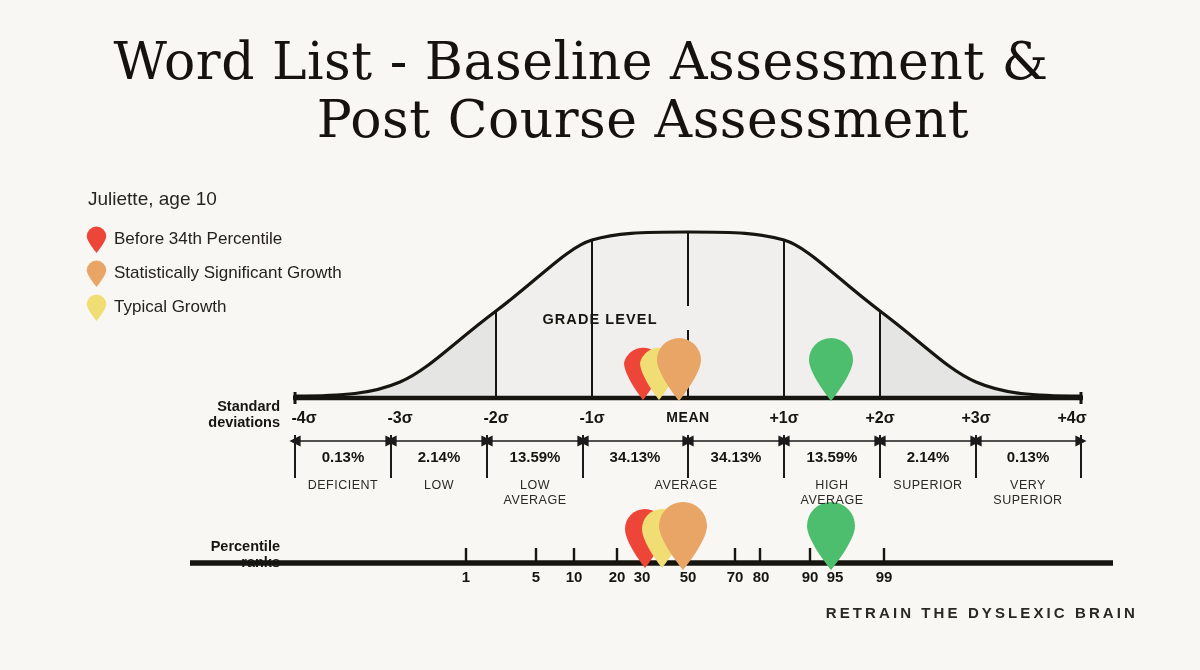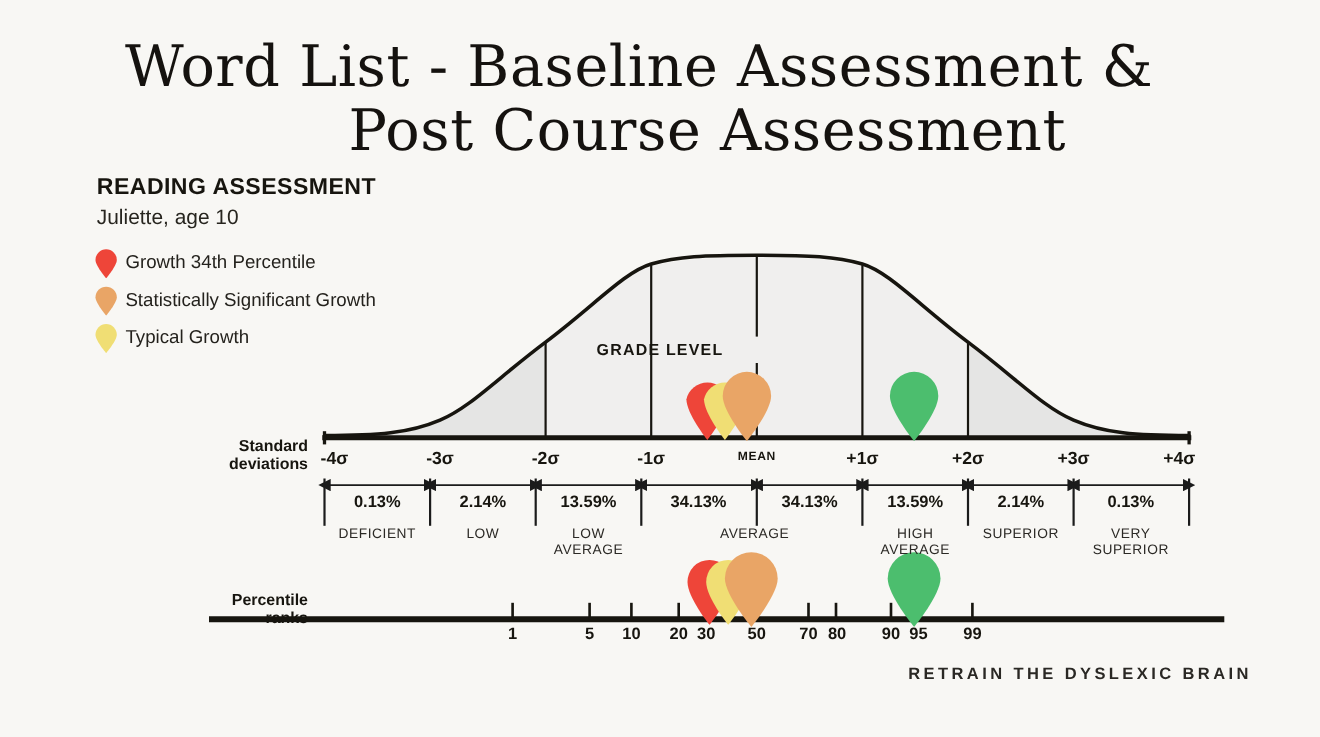--- a/index.html
+++ b/index.html
@@ -73,21 +73,21 @@
     font-size:14.5px;font-weight:bold;letter-spacing:1.1px;color:#17150f;
     pointer-events:none;
   }
 
   .sd-tick-label{
     position:absolute;top:409px;
     font-size:16px;font-weight:bold;color:#17150f;
     text-align:center;transform:translateX(-50%);
     white-space:nowrap;
   }
-  .sd-tick-label.mean{font-size:11px;letter-spacing:.6px;}
+  .sd-tick-label.mean{font-size:14px;letter-spacing:.6px;}
 
   .pct-val{
     position:absolute;top:448px;
     font-size:15px;font-weight:bold;color:#17150f;
     text-align:center;transform:translateX(-50%);
     white-space:nowrap;
   }
   .band-label{
     position:absolute;top:478px;
     font-size:12.5px;font-weight:400;color:#2b2925;letter-spacing:.5px;
@@ -111,31 +111,30 @@
 </head>
 <body>
 
 <div class="stage">
 
   <div class="title-wrap">
     <div class="title-line l1">Word List - Baseline Assessment &amp;</div>
     <div class="title-line l2">Post Course Assessment</div>
   </div>
 
-  <div class="assess-head">READING ASSESSMENT</div>
   <div class="assess-sub">Juliette, age 10</div>
 
   <div class="legend">
     <div class="legend-row">
       <span class="legend-pin">
         <svg class="pin-svg" width="21" height="27" viewBox="0 0 21 27">
           <path d="M10.5 27 C10.5 27 0.8 15.6 0.8 10.3 A9.7 9.7 0 0 1 20.2 10.3 C20.2 15.6 10.5 27 10.5 27 Z" fill="#EE4539"></path>
         </svg>
       </span>
-      <span class="legend-label">Growth 34th Percentile</span>
+      <span class="legend-label">Before 34th Percentile</span>
     </div>
     <div class="legend-row">
       <span class="legend-pin">
         <svg class="pin-svg" width="21" height="27" viewBox="0 0 21 27">
           <path d="M10.5 27 C10.5 27 0.8 15.6 0.8 10.3 A9.7 9.7 0 0 1 20.2 10.3 C20.2 15.6 10.5 27 10.5 27 Z" fill="#E9A566"></path>
         </svg>
       </span>
       <span class="legend-label">Statistically Significant Growth</span>
     </div>
     <div class="legend-row">

